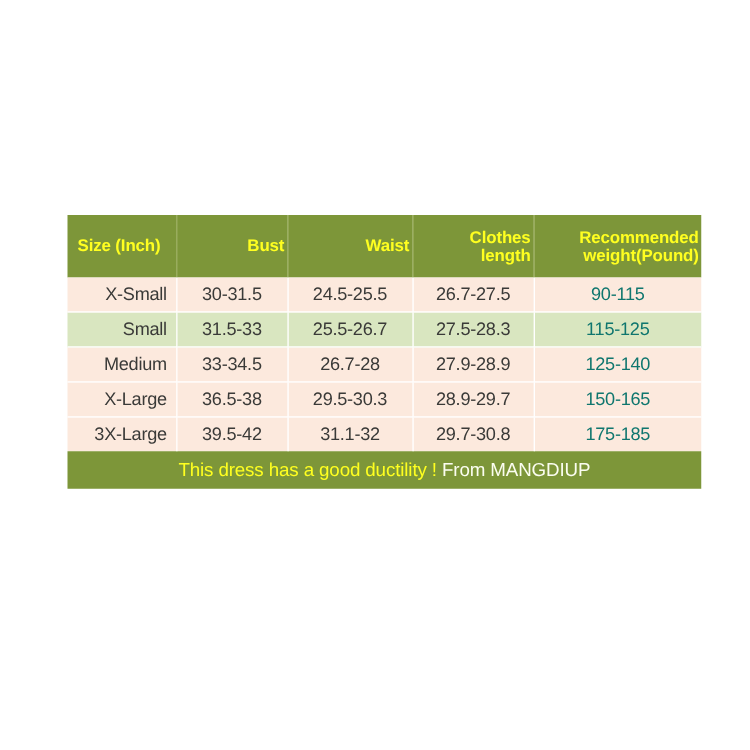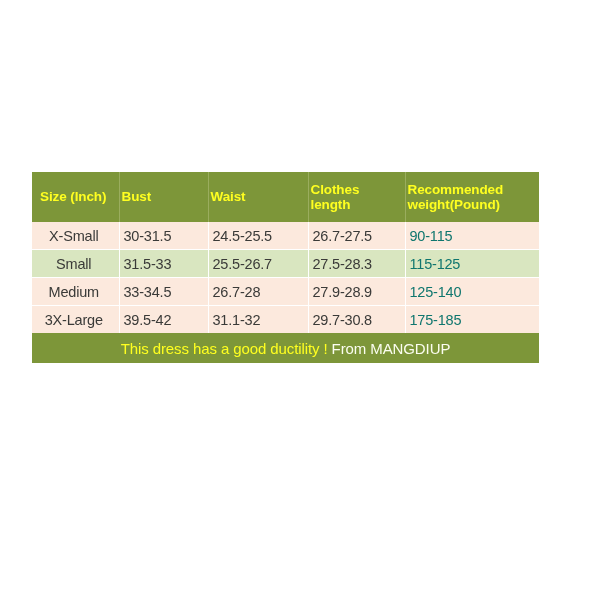--- a/index.html
+++ b/index.html
@@ -9,21 +9,21 @@
   }
   body {
     width: 600px;
     height: 600px;
     font-family: "Liberation Sans", sans-serif;
     overflow: hidden;
   }
 
   #chart-wrap {
     position: absolute;
-    left: 32px;
+    left: 54px;
     top: 172px;
     width: 507px;
   }
 
   table.size-chart {
     width: 100%;
     border-collapse: collapse;
     table-layout: fixed;
   }
 
@@ -32,49 +32,49 @@
     background: #7d9639;
   }
   thead th {
     color: #ffff20;
     font-size: 13.5px;
     font-weight: bold;
     line-height: 1.12;
     padding: 6px 2px;
     height: 38px;
     vertical-align: middle;
-    text-align: left;
+    text-align: right;
     border-right: 1px solid #9aad5e;
     letter-spacing: -0.1px;
   }
   thead th:first-child {
     text-align: left;
     padding-left: 8px;
   }
   thead th:last-child {
     border-right: none;
   }
 
   
   tbody tr.row-odd  { background: #fce9dd; }
   tbody tr.row-even { background: #d9e6c0; }
 
   tbody td {
     font-size: 14.5px;
     color: #3a3a38;
     height: 25px;
     padding: 1px 4px;
-    text-align: left;
+    text-align: center;
     vertical-align: middle;
     border-right: 1px solid #ffffff;
     border-bottom: 1px solid #ffffff;
     letter-spacing: -0.2px;
   }
   tbody td.size-cell {
-    text-align: center;
+    text-align: right;
     padding-right: 7px;
   }
   tbody td.weight-cell {
     color: #0f766e;
     border-right: none;
   }
   tbody tr:last-child td {
     border-bottom: none;
   }
 
@@ -137,20 +137,27 @@
         <td class="weight-cell">115-125</td>
       </tr>
       <tr class="row-odd">
         <td class="size-cell">Medium</td>
         <td>33-34.5</td>
         <td>26.7-28</td>
         <td>27.9-28.9</td>
         <td class="weight-cell">125-140</td>
       </tr>
       <tr class="row-odd">
+        <td class="size-cell">X-Large</td>
+        <td>36.5-38</td>
+        <td>29.5-30.3</td>
+        <td>28.9-29.7</td>
+        <td class="weight-cell">150-165</td>
+      </tr>
+      <tr class="row-odd">
         <td class="size-cell">3X-Large</td>
         <td>39.5-42</td>
         <td>31.1-32</td>
         <td>29.7-30.8</td>
         <td class="weight-cell">175-185</td>
       </tr>
     </tbody>
 
     <tfoot>
       <tr>

